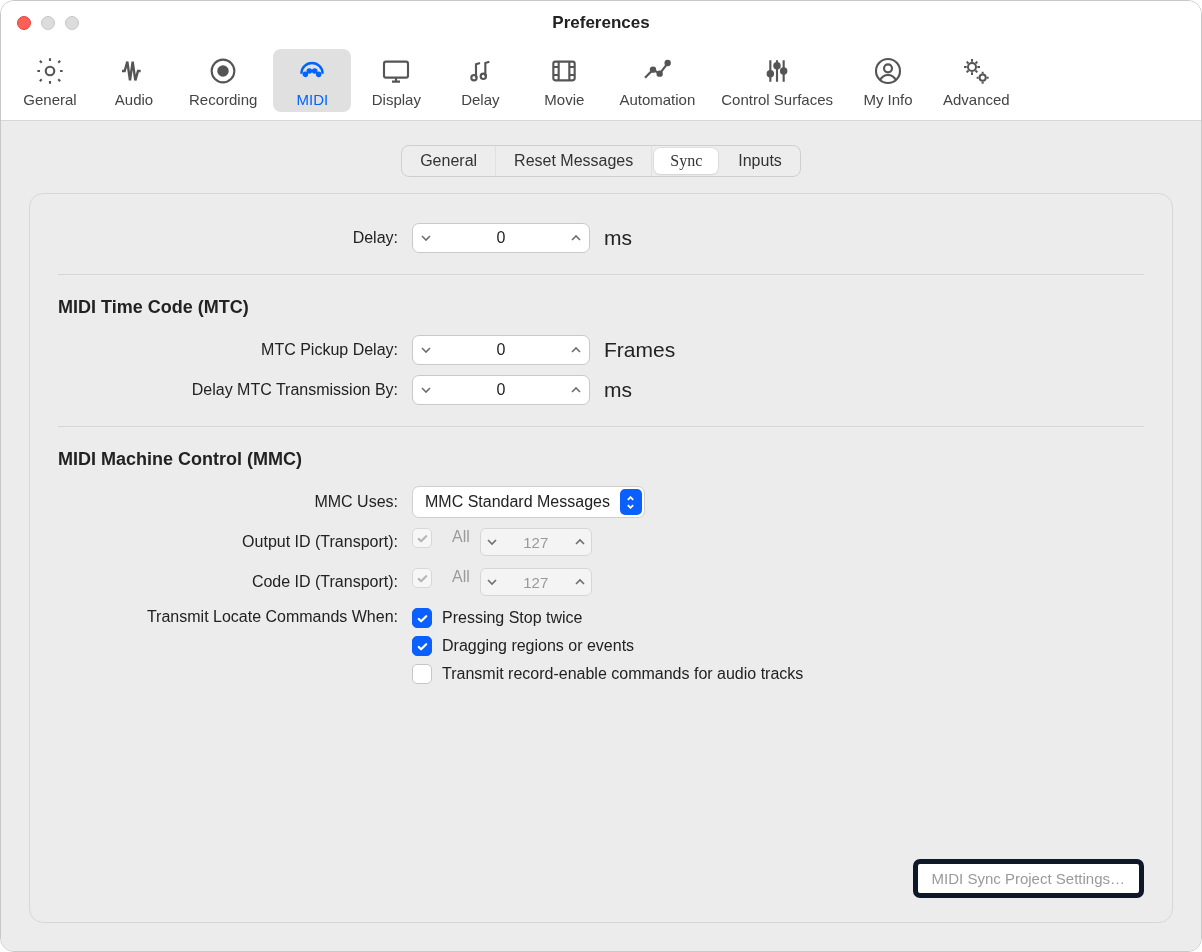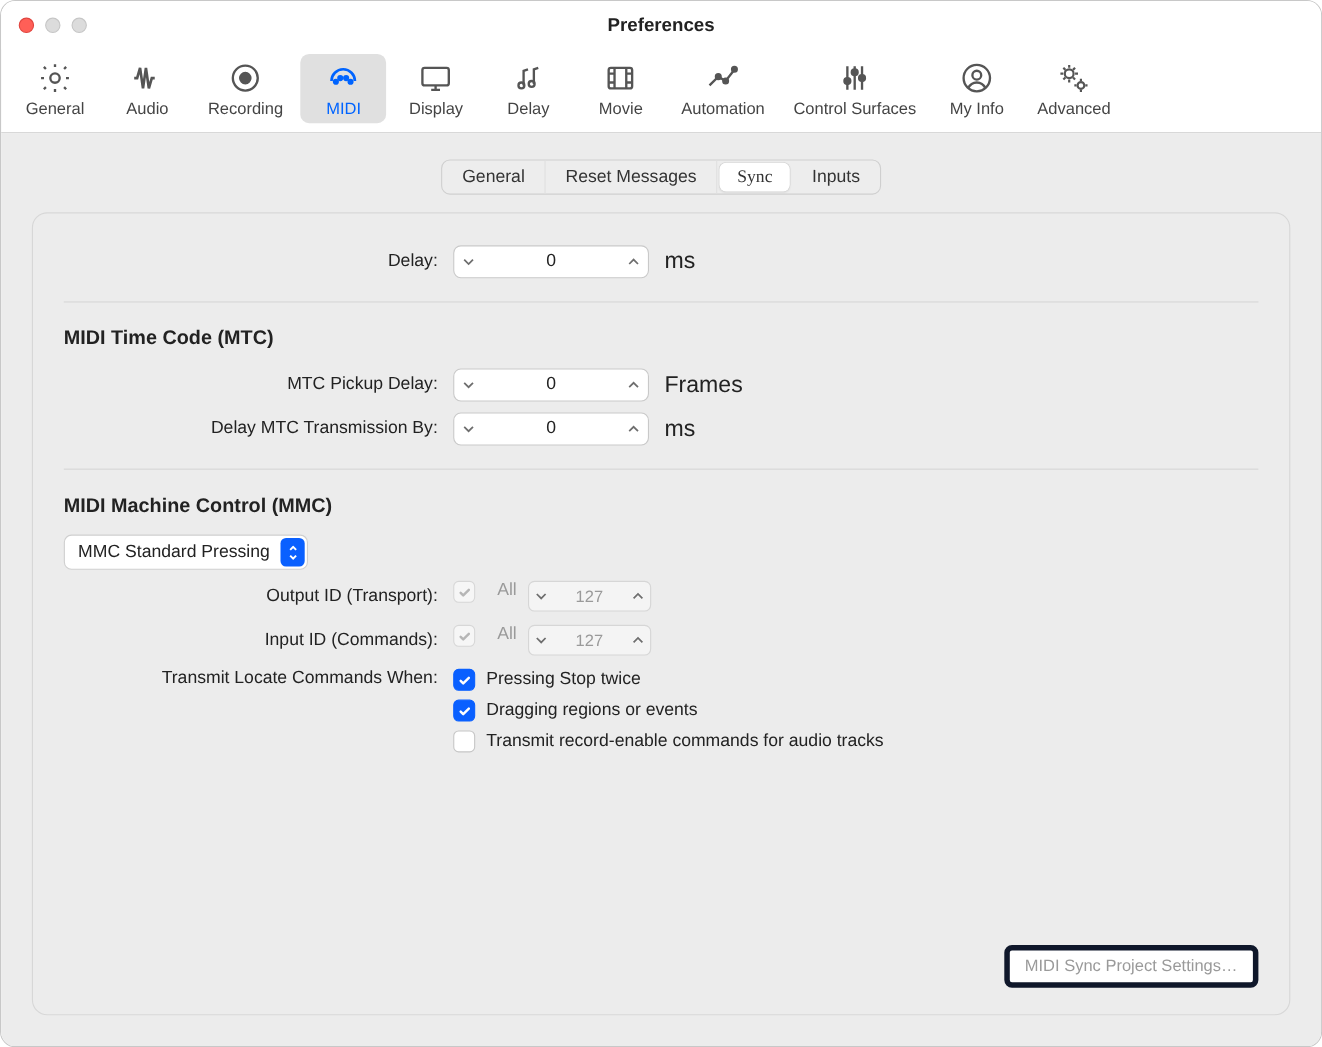--- a/index.html
+++ b/index.html
@@ -429,23 +429,24 @@
             </span>
         </div>
         <div class="after">ms</div>
       </div>
 
       <hr class="sep">
 
       <div class="section-title">MIDI Machine Control (MMC)</div>
 
       <div class="row" style="grid-template-columns:340px auto;">
+        <div class="lab">MMC Uses:</div>
         <div>
           <div class="popup">
-            <span>MMC Standard Pressing</span>
+            <span>MMC Standard Messages</span>
             <span class="cap">
               <svg viewBox="0 0 10 6">
                   <path d="M2 4l3-3 3 3"></path>
                 </svg>
               <svg viewBox="0 0 10 6">
                   <path d="M2 2l3 3 3-3"></path>
                 </svg>
             </span>
           </div>
         </div>
@@ -470,21 +471,21 @@
             <span class="step-btn">
                 <svg class="chev" viewBox="0 0 12 12" fill="none" stroke="currentColor" stroke-width="1.6">
                   <path d="M2 8l4-4 4 4"></path>
                 </svg>
               </span>
           </span>
         </div>
       </div>
 
       <div class="row" style="grid-template-columns:340px auto;">
-        <div class="lab">Input ID (Commands):</div>
+        <div class="lab">Code ID (Transport):</div>
         <div class="control">
           <span class="chk muted">
               <svg viewBox="0 0 14 14">
                 <path d="M3 7.5l2.5 2.5L11 4.5"></path>
               </svg>
             </span>
           <span style="color:#9a9a9a">All</span>
           <span class="inline-disabled-stepper">
             <span class="step-btn">
                 <svg class="chev" viewBox="0 0 12 12" fill="none" stroke="currentColor" stroke-width="1.6">

